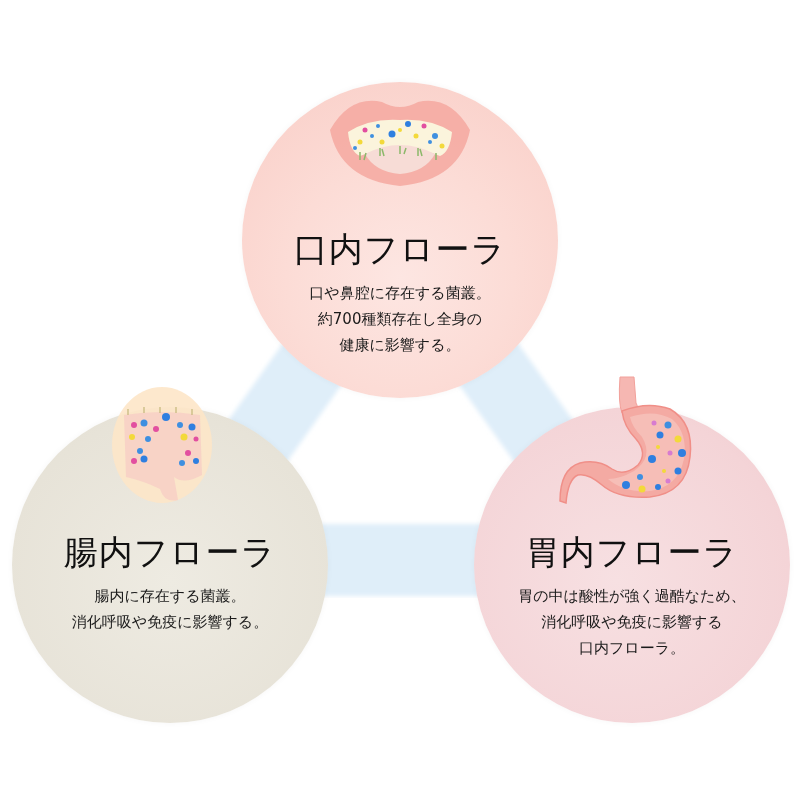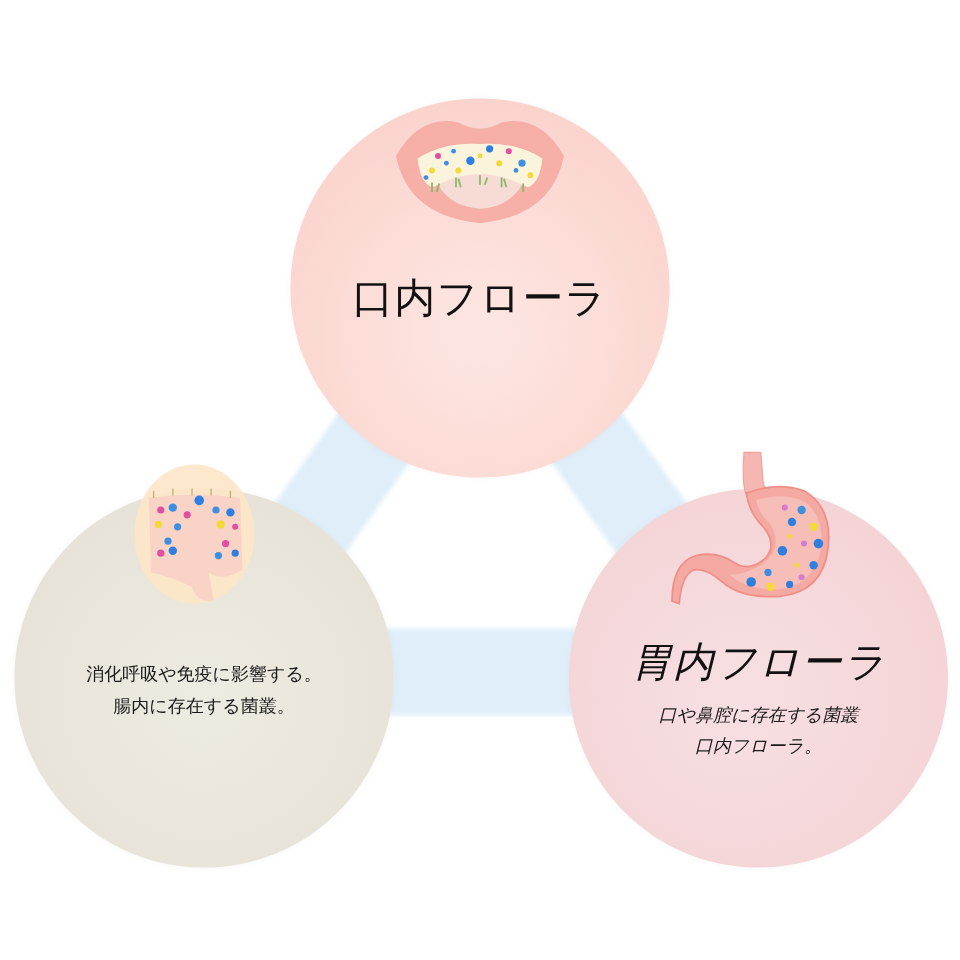--- a/index.html
+++ b/index.html
@@ -114,20 +114,25 @@
         <circle cx="80" cy="40" r="2" fill="#f3d93a"></circle>
       </g>
 
       <g stroke="#8cb86a" stroke-width="1.5" fill="none">
         <path d="M40 70 l0 -8 M44 70 l2 -7 M60 66 l0 -8 M64 66 l-2 -7 M80 64 l0 -8 M84 64 l2 -6 M98 66 l0 -8 M102 66 l-2 -7 M116 70 l0 -7"></path>
       </g>
     </svg>
 
     <div class="content" style="top:150px;">
       <div class="title">口内フローラ</div>
+      <div class="desc">
+        <span>口や鼻腔に存在する菌叢。</span>
+        <span>約700種類存在し全身の</span>
+        <span>健康に影響する。</span>
+      </div>
     </div>
   </div>
 
   <div class="circle circle-left">
     <svg class="illus" style="left:92px; top:-22px;" width="120" height="120" viewBox="0 0 120 120">
 
       <ellipse cx="58" cy="60" rx="50" ry="58" fill="#fde6c8" opacity="0.9"></ellipse>
 
       <path d="M20 30 Q58 24 96 30 L98 90 Q80 100 70 92 L74 115 Q60 118 56 104 Q40 96 22 92 Z" fill="#f6cbc4" opacity="0.7"></path>
 
@@ -148,23 +153,24 @@
         <circle cx="40" cy="74" r="3.5" fill="#2f7fe0"></circle>
         <circle cx="78" cy="78" r="3" fill="#3f8fe0"></circle>
         <circle cx="92" cy="76" r="3" fill="#2f7fe0"></circle>
       </g>
       <g stroke="#c4b77a" stroke-width="1.2" fill="none">
         <path d="M24 30 l0 -6 M40 28 l0 -6 M56 28 l0 -6 M72 28 l0 -6 M88 30 l0 -6"></path>
       </g>
     </svg>
 
     <div class="content" style="top:128px;">
+      <div class="title">腸内フローラ</div>
       <div class="desc">
+        <span>腸内に存在する菌叢。</span>
         <span>消化呼吸や免疫に影響する。</span>
-        <span>腸内に存在する菌叢。</span>
       </div>
     </div>
   </div>
 
   <div class="circle circle-right">
     <svg class="illus" style="left:84px; top:-34px;" width="150" height="140" viewBox="0 0 150 140">
 
       <path d="M62 4 L76 4 L78 30 Q80 36 86 36 L64 40 Q60 30 62 4 Z" fill="#f6b7b2" stroke="#f2a19b" stroke-width="1"></path>
 
       <path d="M64 38 Q90 28 112 36 Q136 50 132 84 Q128 120 92 124 Q60 126 44 112 Q30 100 20 102 Q10 106 8 130 L2 128 Q2 96 22 90 Q40 86 54 96 Q66 104 80 92 Q90 80 78 66 Q66 54 64 38 Z" fill="#f4aaa3" stroke="#f08f88" stroke-width="1.5"></path>
@@ -183,22 +189,23 @@
         <circle cx="106" cy="98" r="2" fill="#f3d93a"></circle>
         <circle cx="120" cy="98" r="3.5" fill="#2f7fe0"></circle>
         <circle cx="82" cy="104" r="3" fill="#3f8fe0"></circle>
         <circle cx="68" cy="112" r="4" fill="#2f7fe0"></circle>
         <circle cx="84" cy="116" r="3.5" fill="#f3d93a"></circle>
         <circle cx="100" cy="114" r="3" fill="#2f7fe0"></circle>
         <circle cx="110" cy="108" r="2.5" fill="#d77bd0"></circle>
       </g>
     </svg>
 
-    <div class="content" style="top:128px;font-style:italic;">
+    <div class="content" style="top:128px;">
       <div class="title">胃内フローラ</div>
       <div class="desc">
-        <span>口や鼻腔に存在する菌叢</span>
+        <span>胃の中は酸性が強く過酷なため、</span>
+        <span>消化呼吸や免疫に影響する</span>
         <span>口内フローラ。</span>
       </div>
     </div>
   </div>
 
 </div>
 
 </body></html>

